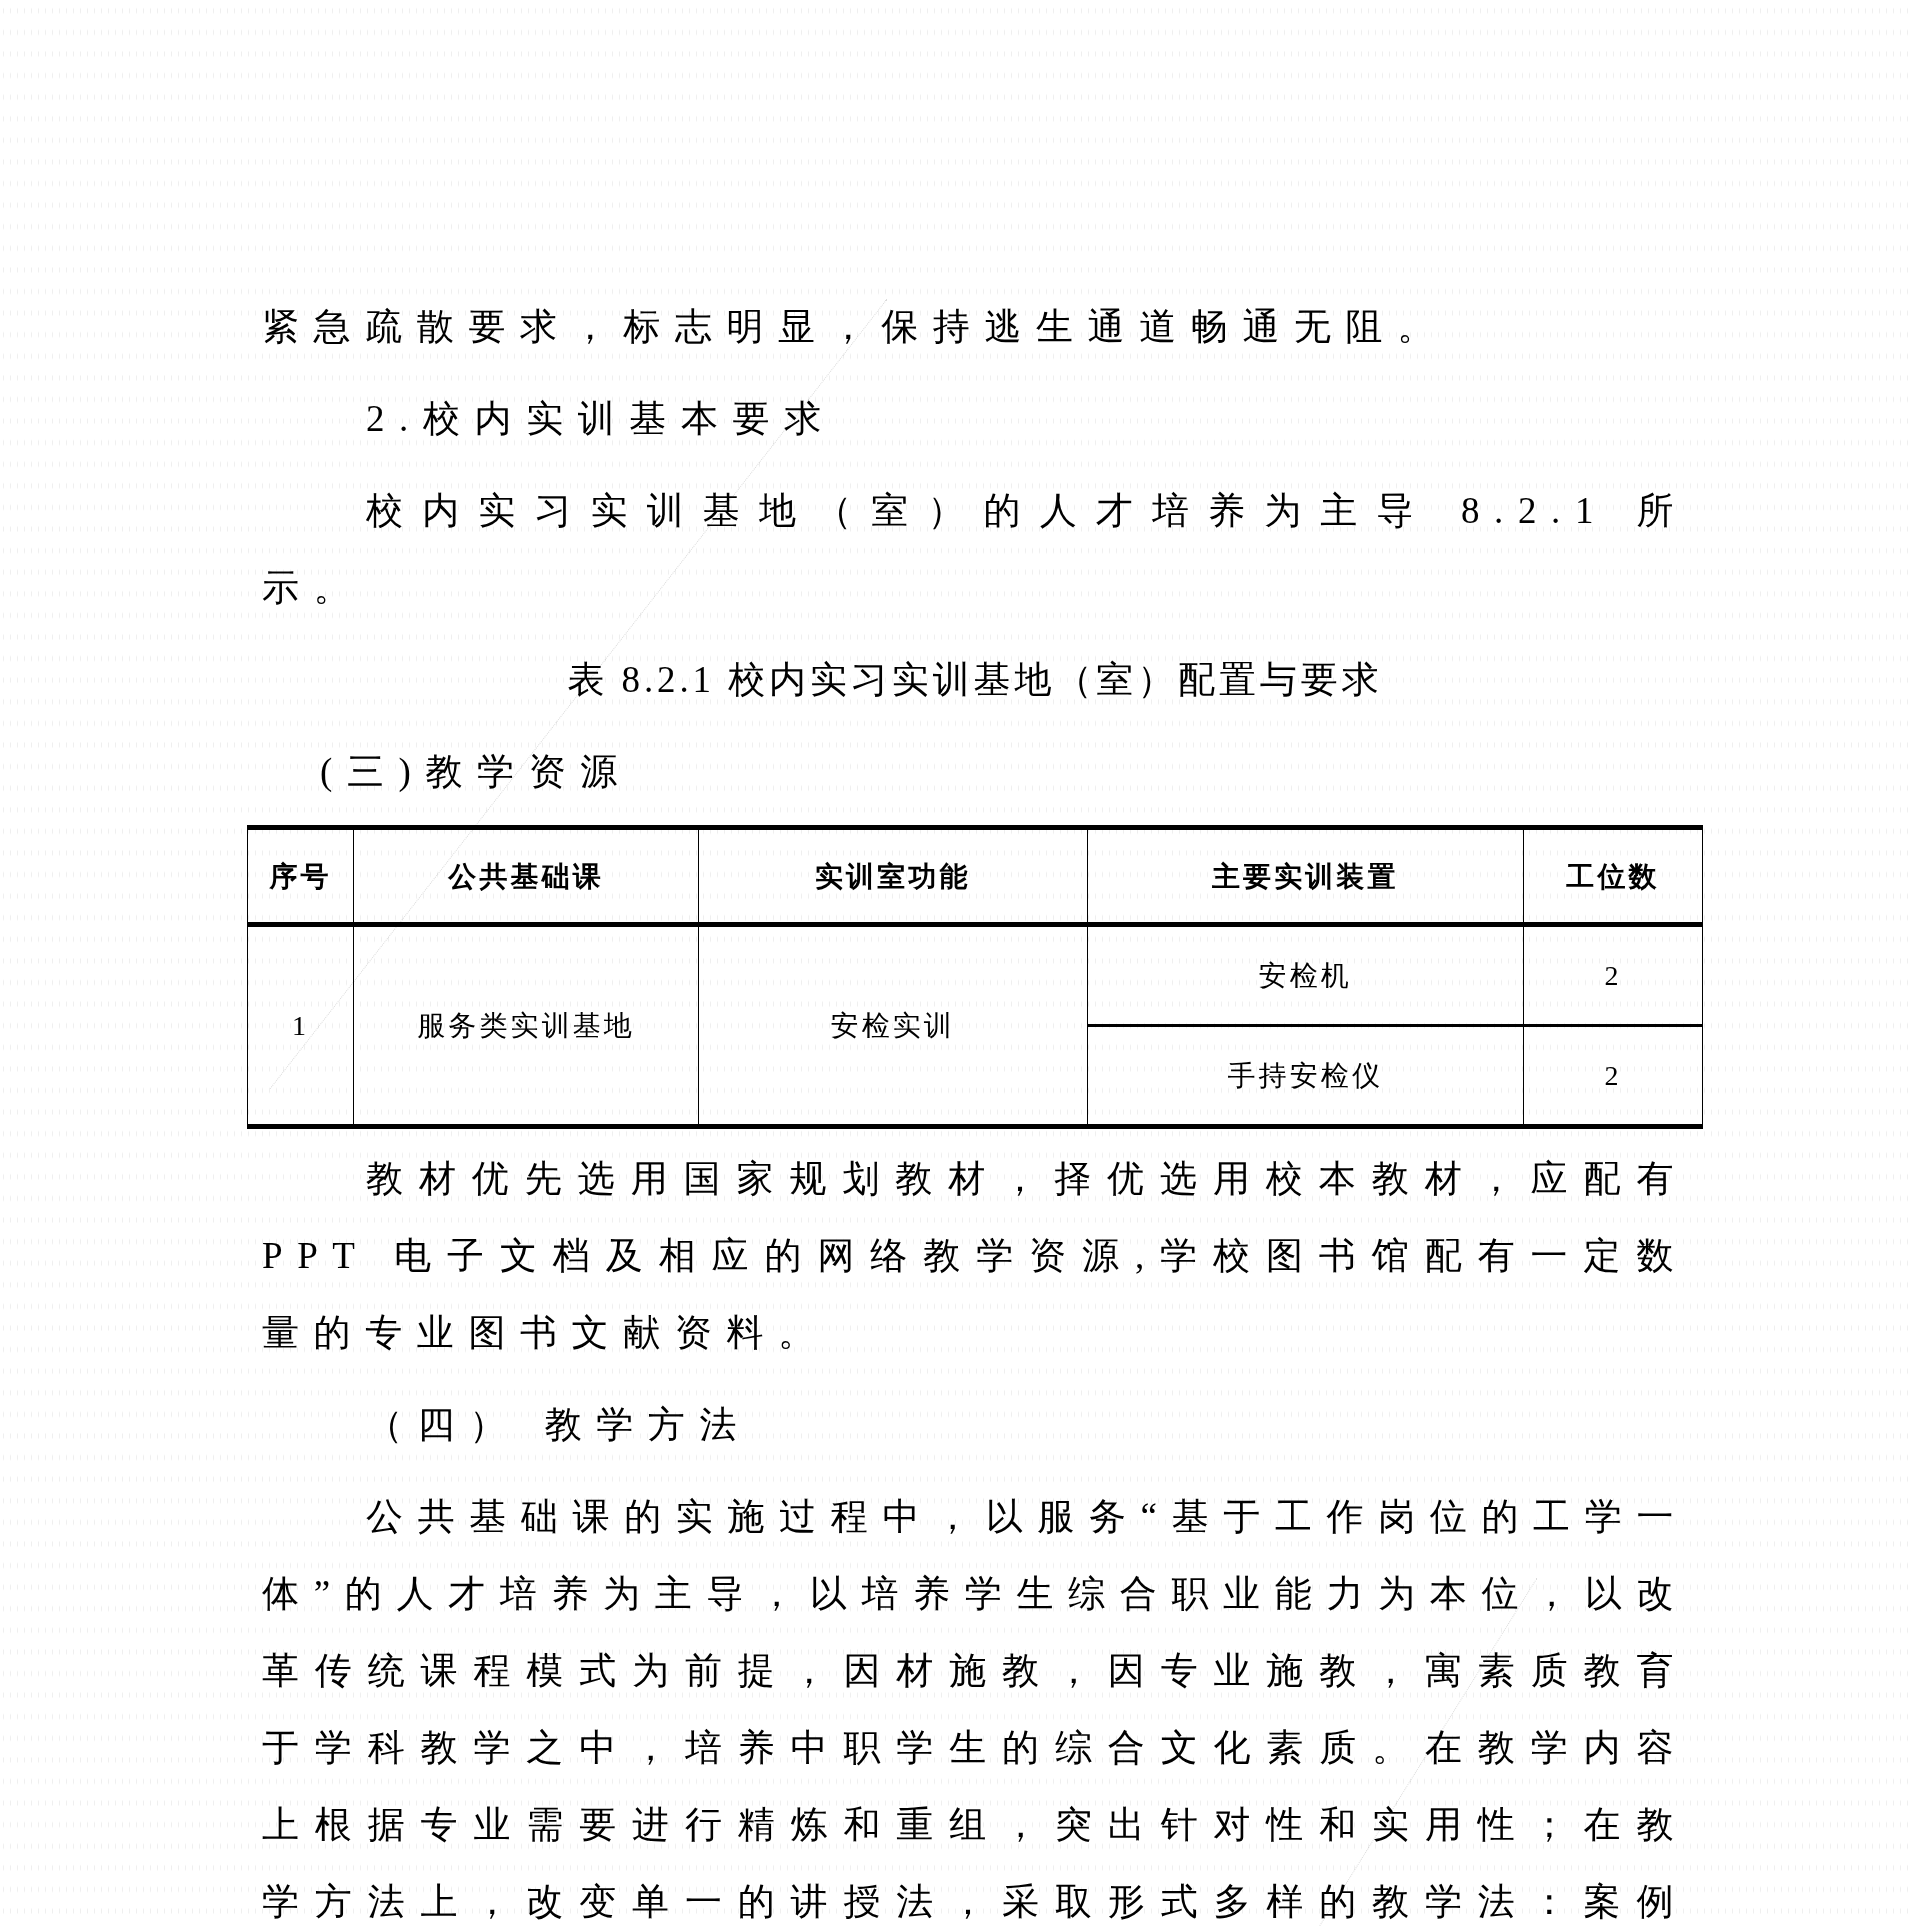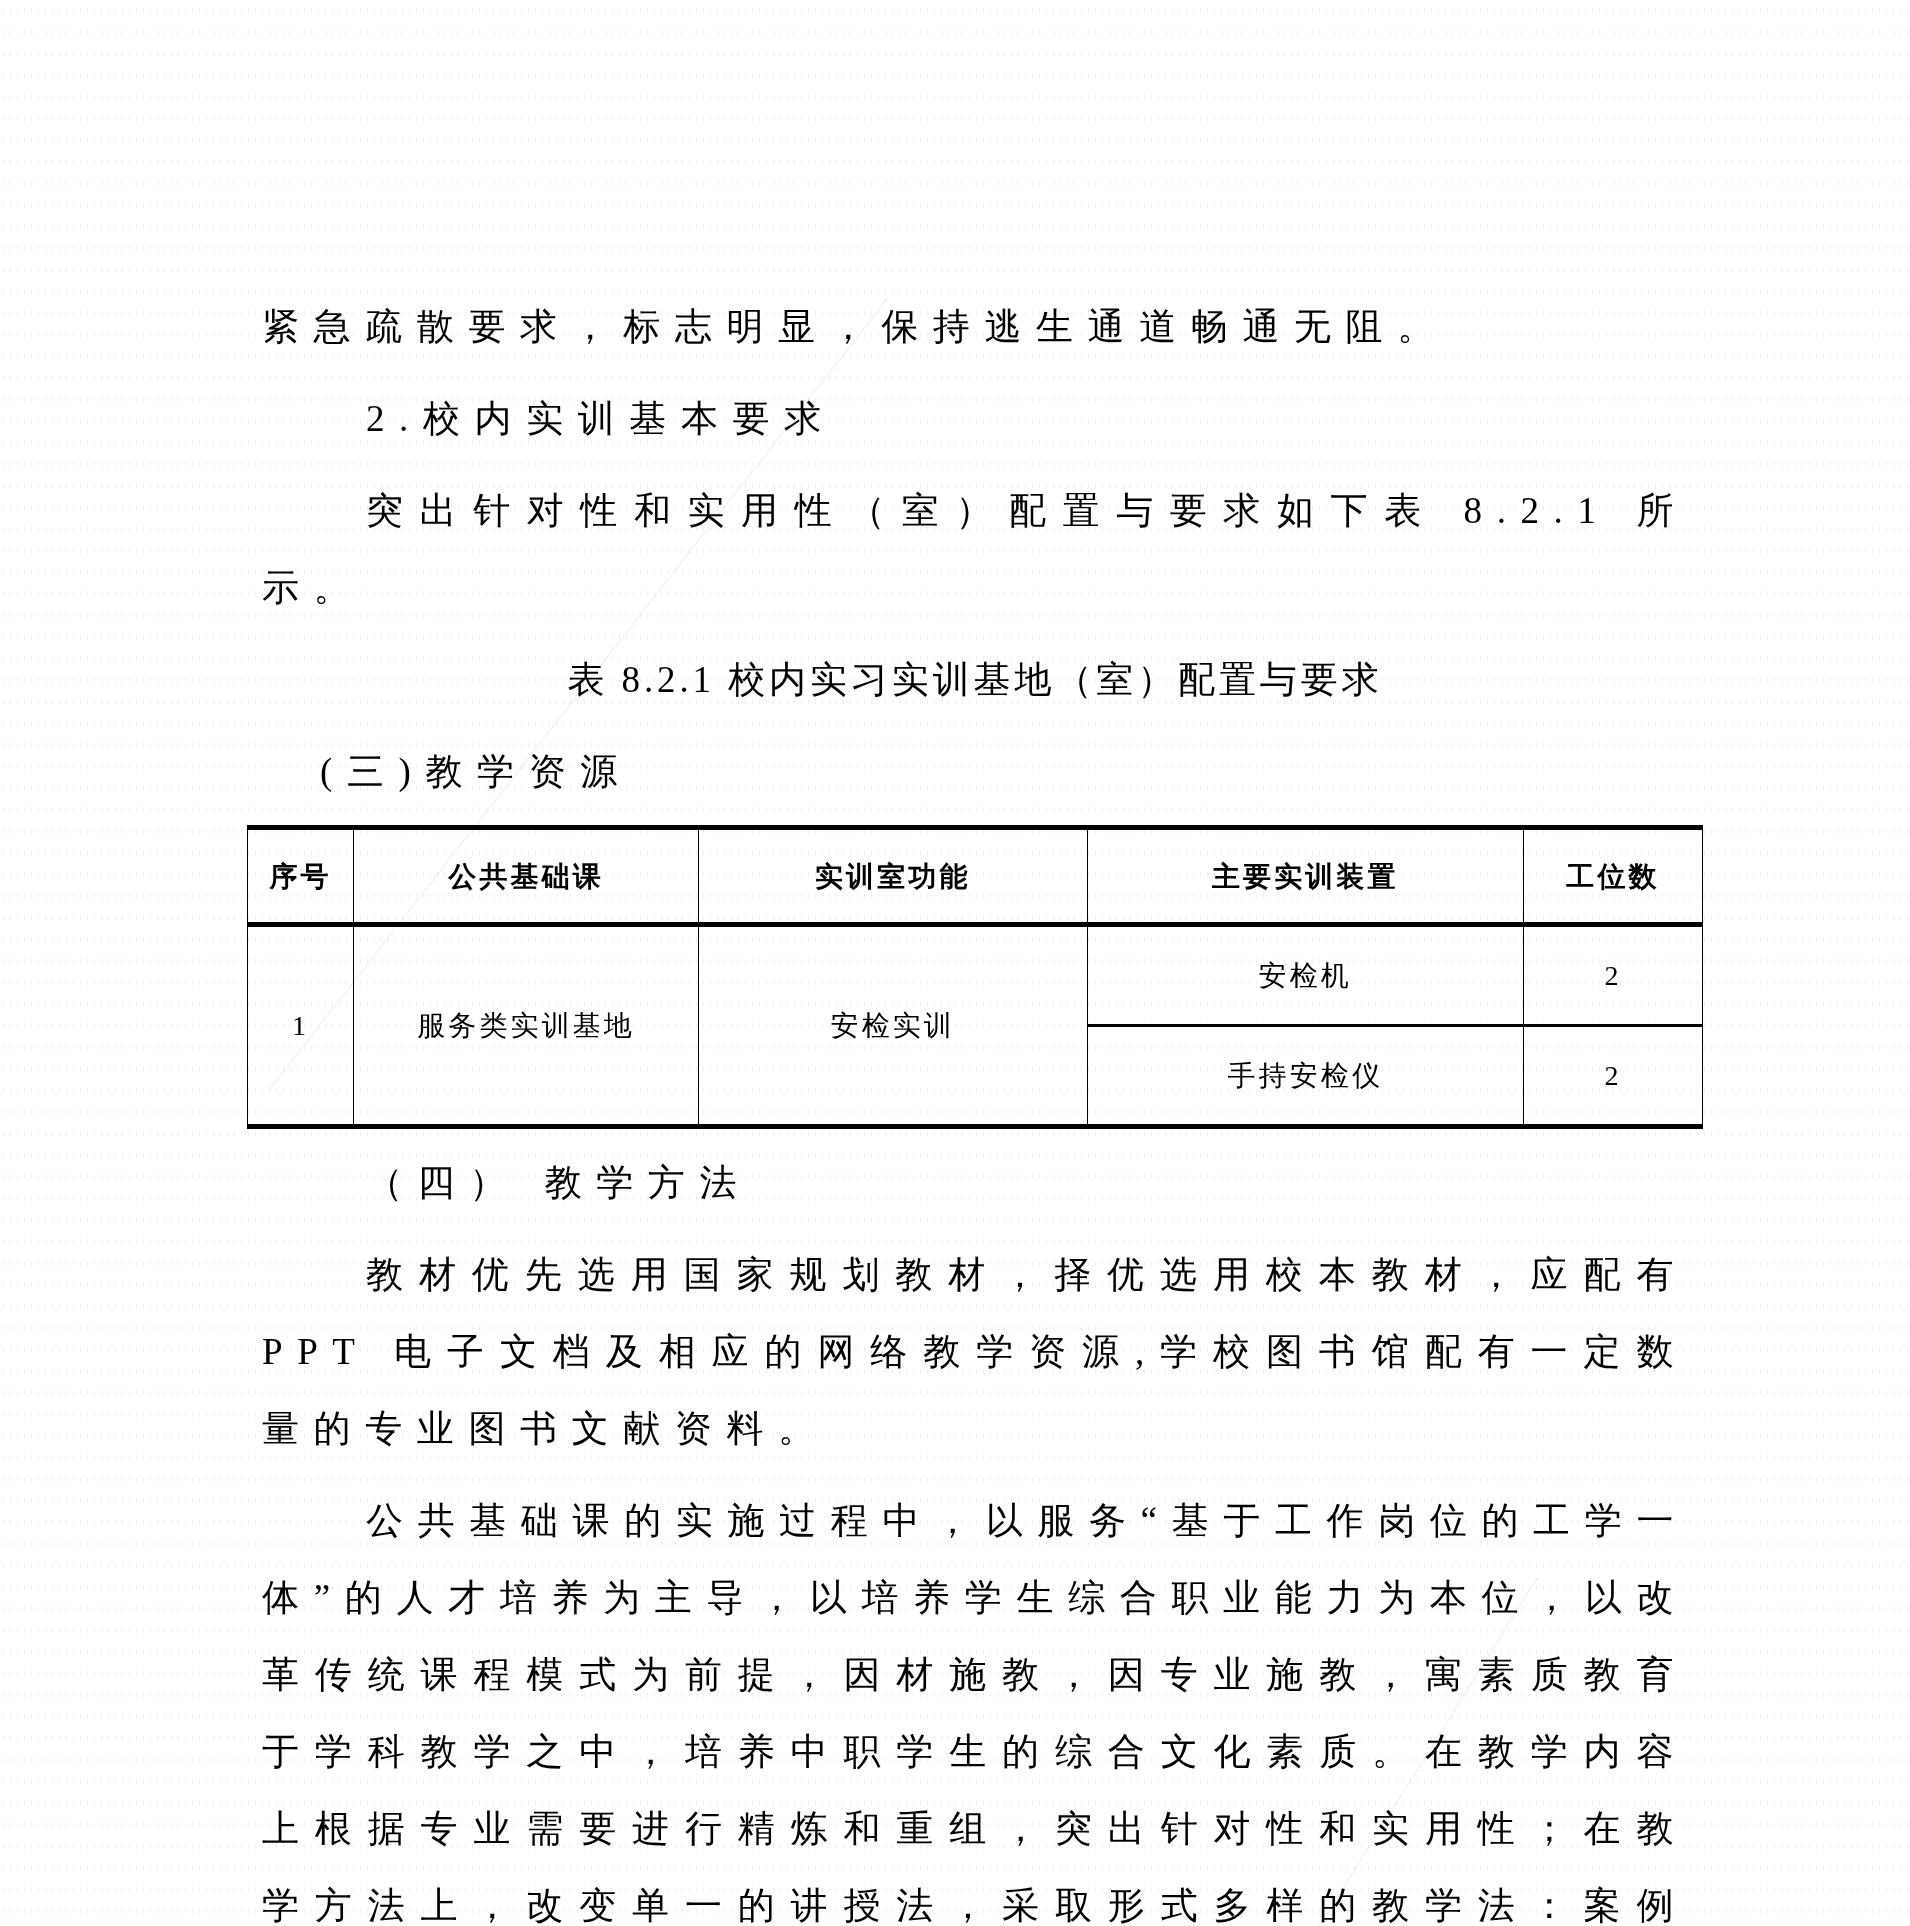--- a/index.html
+++ b/index.html
@@ -104,21 +104,21 @@
   <div class="texture"></div>
   <div class="diag-artifact diag-a"></div>
   <div class="diag-artifact diag-b"></div>
 
   <div class="content">
 
     <p class="body-text no-indent">紧急疏散要求，标志明显，保持逃生通道畅通无阻。</p>
 
     <h3 class="heading">2.校内实训基本要求</h3>
 
-    <p class="body-text">突出针对性和实用性（室）配置与要求如下表 8.2.1 所示。</p>
+    <p class="body-text">校内实习实训基地（室）的人才培养为主导 8.2.1 所示。</p>
 
     <div class="caption">表 8.2.1 校内实习实训基地（室）配置与要求</div>
 
     <h3 class="heading heading-section">(三)教学资源</h3>
 
     <table class="base-table">
       <colgroup>
         <col style="width:7.3%">
         <col style="width:23.7%">
         <col style="width:26.7%">
@@ -140,23 +140,23 @@
           <td class="sub-divider">安检机</td>
           <td class="sub-divider">2</td>
         </tr>
         <tr class="last-row">
           <td>手持安检仪</td>
           <td>2</td>
         </tr>
       </tbody>
     </table>
 
+    <p class="body-text para-after-table">教材优先选用国家规划教材，择优选用校本教材，应配有 PPT 电子文档及相应的网络教学资源,学校图书馆配有一定数量的专业图书文献资料。</p>
+
     <p class="body-text">（四） 教学方法</p>
-
-    <p class="body-text para-after-table">教材优先选用国家规划教材，择优选用校本教材，应配有 PPT 电子文档及相应的网络教学资源,学校图书馆配有一定数量的专业图书文献资料。</p>
 
 
     <p class="body-text">公共基础课的实施过程中，以服务“基于工作岗位的工学一体”的人才培养为主导，以培养学生综合职业能力为本位，以改革传统课程模式为前提，因材施教，因专业施教，寓素质教育于学科教学之中，培养中职学生的综合文化素质。在教学内容上根据专业需要进行精炼和重组，突出针对性和实用性；在教学方法上，改变单一的讲授法，采取形式多样的教学法：案例法、情景模拟法、讨论法、角色扮演法等，确立学生课堂教学中的主体地位，培养其思维能力和分析解决问题的能力，调动其学习的积极性和创造性，培养其创新意识；在考核评价上，从终结性评价转向注重过程和促进学生应用能力发展的形成性评价。</p>
 
   </div>
 
 </div>
 
 
 </body></html>

